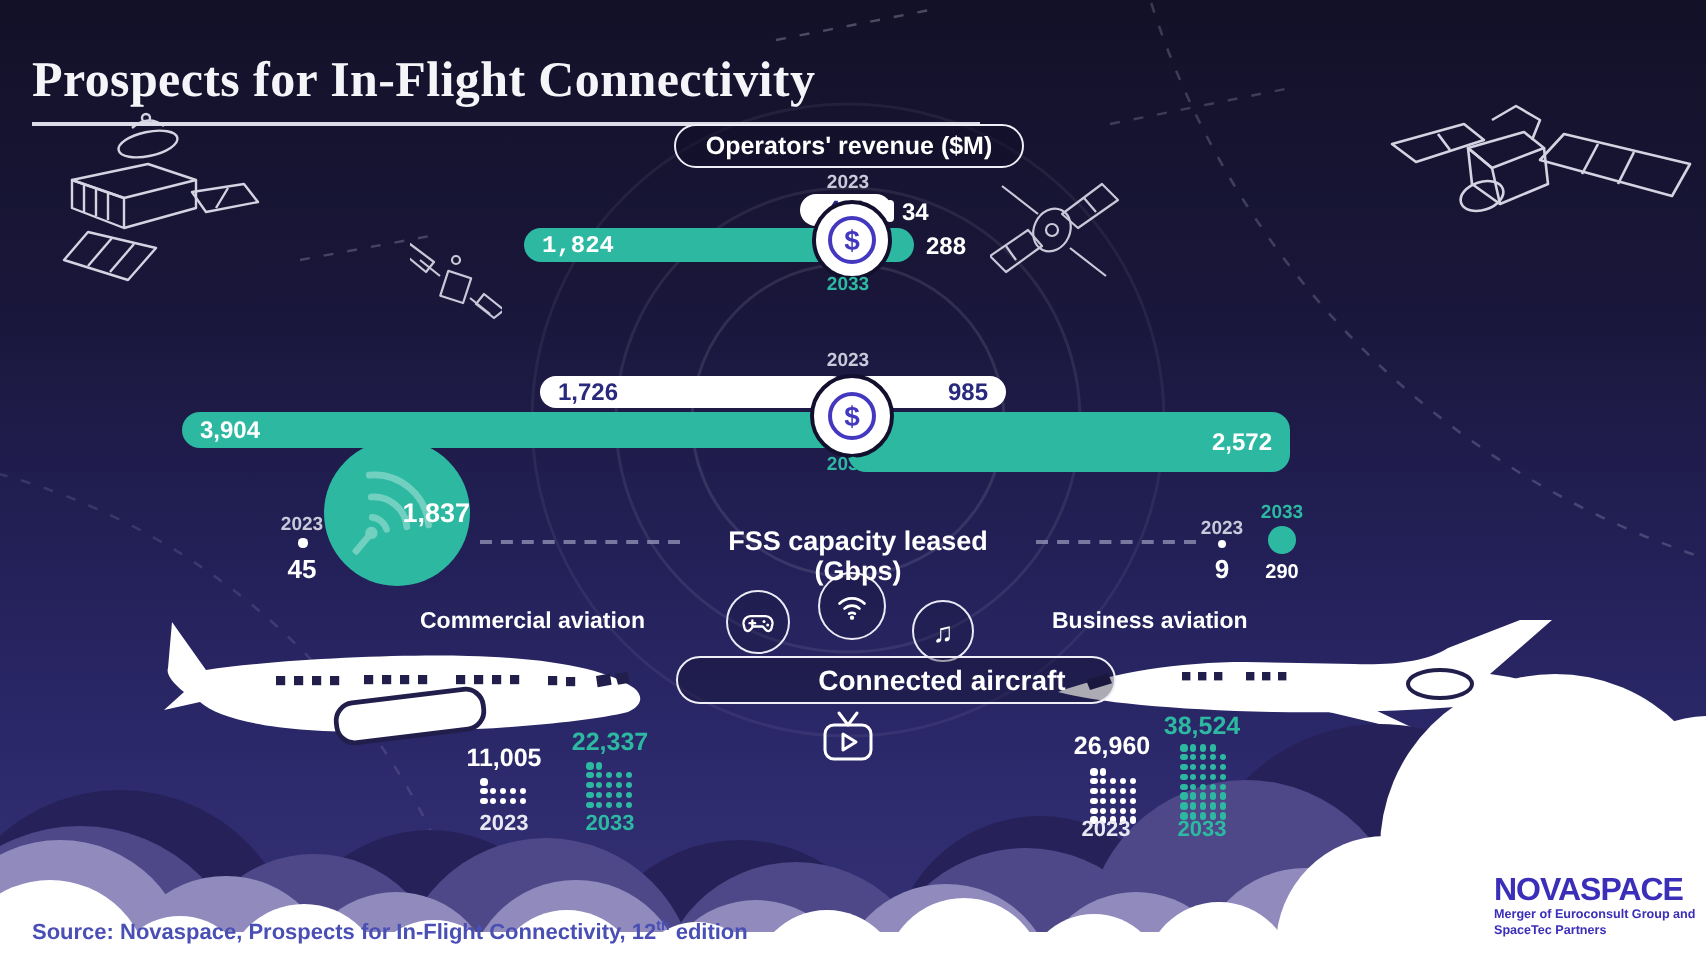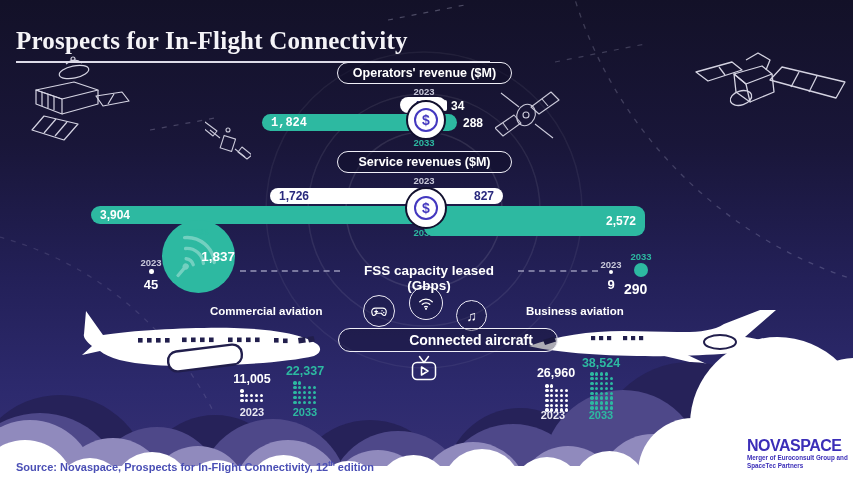--- a/index.html
+++ b/index.html
@@ -150,30 +150,27 @@
   <div class="abs bar teal" style="left:424px;top:114px;width:33px;height:17px;"></div>
   <div class="abs val" style="left:463px;top:116px;font-size:12px;">288</div>
 
   <div class="abs dollar-circle" style="left:406px;top:100px;width:36px;height:36px;">
     <div class="dollar-inner">
         <span>$</span>
       </div>
   </div>
   <div class="abs yr teal" style="left:406px;top:137px;width:36px;">2033</div>
 
-  <div class="abs pill-label" style="left:337px;top:151px;width:173px;">
-    <span>Service revenues ($M)</span>
-  </div>
   <div class="abs yr light" style="left:406px;top:175px;width:36px;">2023</div>
 
   <div class="abs bar white" style="left:270px;top:188px;width:154px;height:16px;border-radius:8px;">
     <span style="padding-left:9px;">1,726</span>
   </div>
   <div class="abs bar white" style="left:424px;top:188px;width:79px;height:16px;border-radius:8px;justify-content:flex-end;">
-    <span style="padding-right:9px;">827</span>
+    <span style="padding-right:9px;">985</span>
   </div>
 
   <div class="abs bar teal" style="left:91px;top:206px;width:333px;height:18px;">
     <span style="padding-left:9px;">3,904</span>
   </div>
   <div class="abs bar teal" style="left:424px;top:206px;width:221px;height:30px;justify-content:flex-end;">
     <span style="padding-right:9px;">2,572</span>
   </div>
 
   <div class="abs dollar-circle" style="left:405px;top:187px;width:38px;height:38px;">
@@ -204,21 +201,21 @@
   <div class="abs dash" style="left:240px;top:270px;width:100px;"></div>
   <div class="abs val" style="left:342px;top:263px;width:174px;text-align:center;font-size:13.5px;">FSS capacity leased (Gbps)</div>
   <div class="abs dash" style="left:518px;top:270px;width:80px;"></div>
 
   <div class="abs yr light" style="left:596px;top:259px;width:30px;">2023</div>
   <div class="abs small-dot" style="left:609px;top:270px;width:4px;height:4px;background:#fff;"></div>
   <div class="abs val" style="left:596px;top:277px;width:30px;text-align:center;font-size:13px;">9</div>
 
   <div class="abs yr teal" style="left:623px;top:251px;width:36px;">2033</div>
   <div class="abs small-dot" style="left:634px;top:263px;width:14px;height:14px;background:#2db9a1;"></div>
-  <div class="abs val" style="left:624px;top:281px;width:34px;font-size:14px;">290</div>
+  <div class="abs val" style="left:624px;top:281px;width:34px;text-align:center;font-size:10px;">290</div>
 
   <div class="abs icon-circle" style="left:363px;top:295px;width:30px;height:30px;">
     <svg width="20" height="20" viewBox="0 0 24 24">
       <g fill="none" stroke="#fff" stroke-width="1.4" stroke-linecap="round" stroke-linejoin="round">
         <path d="M7.5 8.5 h9 a4.2 4.2 0 0 1 4.2 4.5 l-.6 2.8 a2 2 0 0 1 -3.5 .9 l-1.7 -2 h-5.8 l-1.7 2 a2 2 0 0 1 -3.5 -.9 l-.6 -2.8 a4.2 4.2 0 0 1 4.2 -4.5 Z"></path>
         <path d="M8.6 11 v3.4 M6.9 12.7 h3.4"></path>
       </g>
       <circle cx="15.6" cy="11.7" r=".9" fill="#fff"></circle>
       <circle cx="17.8" cy="13.8" r=".9" fill="#fff"></circle>
     </svg>

